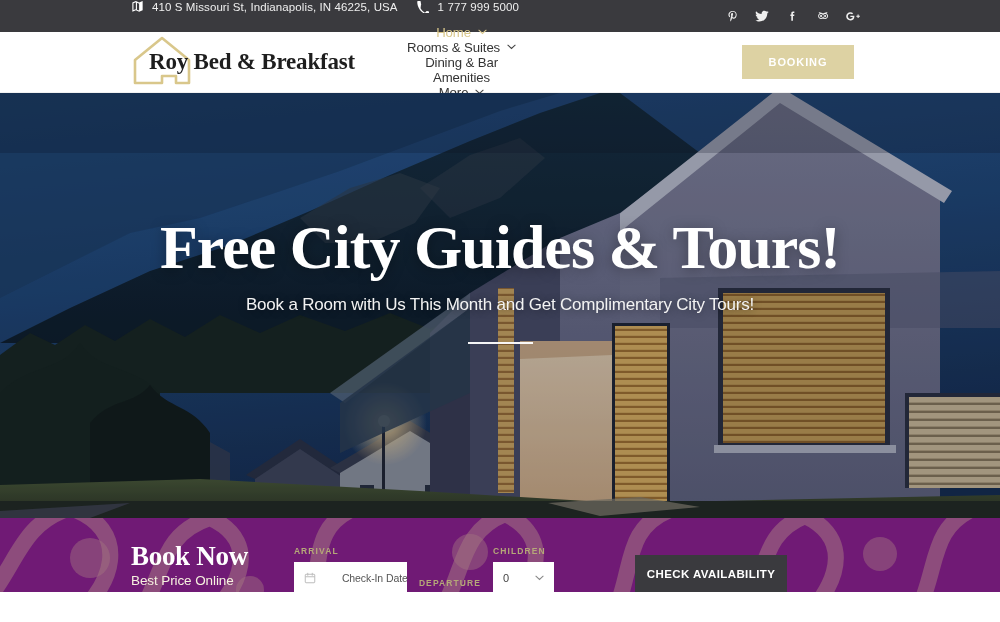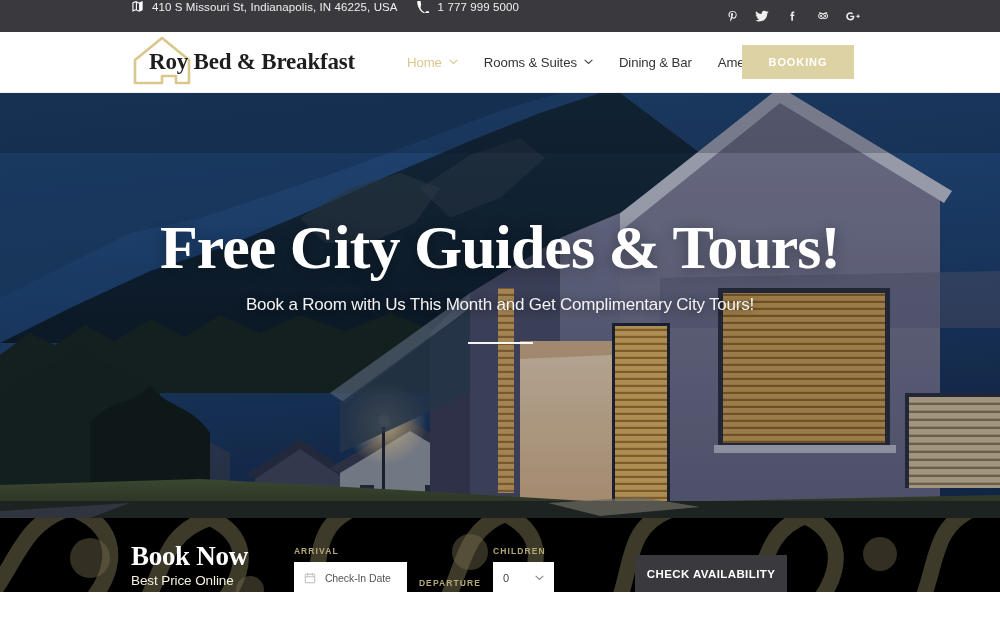--- a/index.html
+++ b/index.html
@@ -32,21 +32,21 @@
     height:61px; background:#fff; display:flex; align-items:center;
     position:relative; border-bottom:1px solid #f1f1f1;
   }
   .logo { margin-left:131px; position:relative; height:56px; display:flex; align-items:center; }
   .logo-house { position:absolute; left:-2px; top:-1px; width:72px; height:56px; }
   .logo-text {
     position:relative; z-index:2; font-family:"Liberation Serif", serif;
     font-size:23px; font-weight:700; color:#1e1e1e; letter-spacing:-.2px;
     padding-left:18px; white-space:nowrap;
   }
-  .nav { display:flex; align-items:center; margin-left:52px; }
+  .nav { display:flex; align-items:center; margin-left:52px;flex-direction:column; }
   .nav-item {
     display:flex; align-items:center; font-size:13.2px; color:#333;
     margin-right:26px; cursor:pointer; white-space:nowrap; letter-spacing:-.1px;
   }
   .nav-item.active { color:#d9c78b; }
   .nav-caret { margin-left:7px; display:inline-block; }
   .nav-caret svg { display:block; }
   .booking-btn {
     position:absolute; right:146px; width:112px; height:34px;
     background:#ddd2a3; color:#fff; font-size:11px; font-weight:700;
@@ -68,42 +68,42 @@
     white-space:nowrap;
   }
   .hero-sub {
     margin-top:17px; font-size:17px; color:#f3f3f3; letter-spacing:-.2px;
     text-shadow:0 1px 8px rgba(0,0,0,.45);
   }
   .hero-rule { margin-top:27px; width:65px; height:2px; background:#fff; opacity:.95; }
 
   
   .bookbar {
-    position:relative; height:74px; background:#000000; overflow:hidden;
+    position:relative; height:74px; background:#701a75; overflow:hidden;
     display:flex; align-items:center;
   }
   .bookbar-pattern { position:absolute; inset:0; opacity:.55; }
   .bookbar-inner {
     position:relative; z-index:2; display:flex; align-items:flex-end;
     margin-left:131px; width:100%;
   }
   .book-now { padding-bottom:6px; margin-right:46px; }
   .book-now-title {
     font-family:"Liberation Serif", serif; font-weight:700; font-size:27px;
     color:#fff; line-height:1.05; letter-spacing:-.3px;
   }
   .book-now-sub { font-size:13.5px; color:#f6f1df; margin-top:2px; letter-spacing:-.1px; }
   .field { margin-right:12px; }
   .field-label {
     font-size:8.5px; font-weight:700; letter-spacing:1.1px;
     color:#b5a878; margin-bottom:6px; text-transform:uppercase;margin-top:29px;
   }
   .field-box {
     background:#fff; height:30px; display:flex; align-items:center;
-    padding:16px 10px; cursor:pointer;
+    padding:16px 10px; cursor:pointer;gap:17px;
   }
   .field-box.date { width:113px; }
   .field-box.sel { width:61px; justify-content:space-between; }
   .cal-ico { margin-right:9px; display:flex; }
   .cal-ico svg { display:block; }
   .field-text { font-size:10.5px; color:#555; letter-spacing:-.1px; white-space:nowrap; }
   .field-val { font-size:11px; color:#444; }
   .sel-caret { display:flex; }
   .sel-caret svg { display:block; }
   .check-btn {

